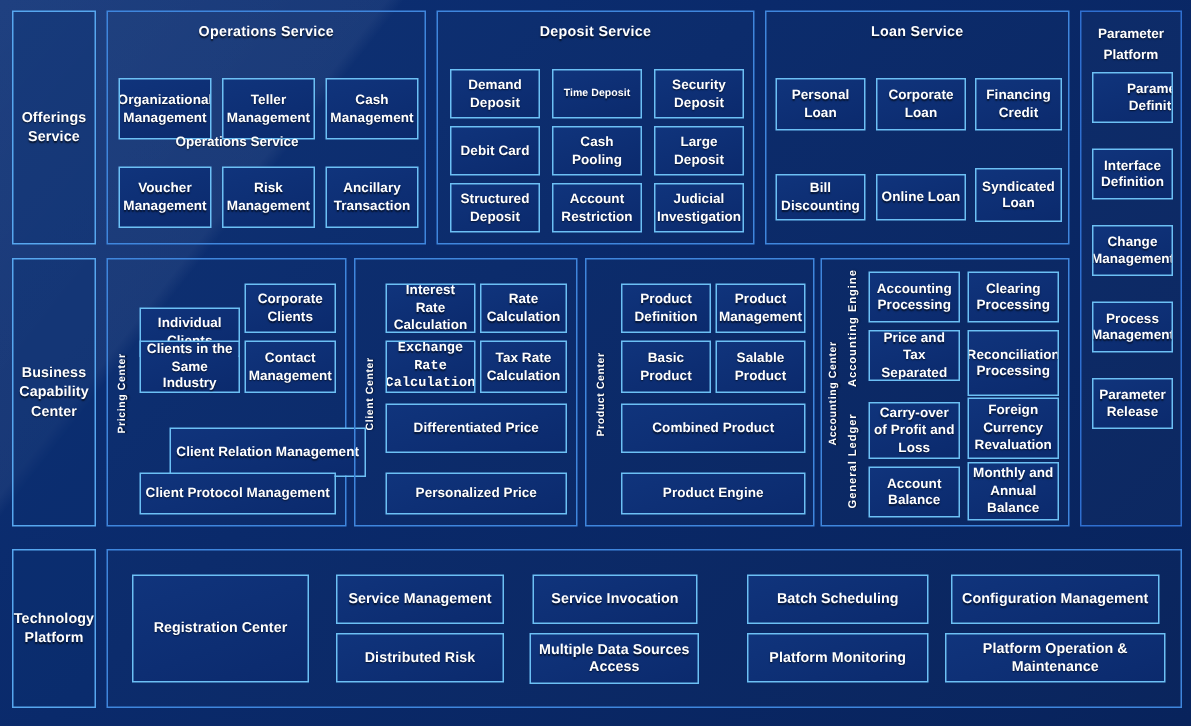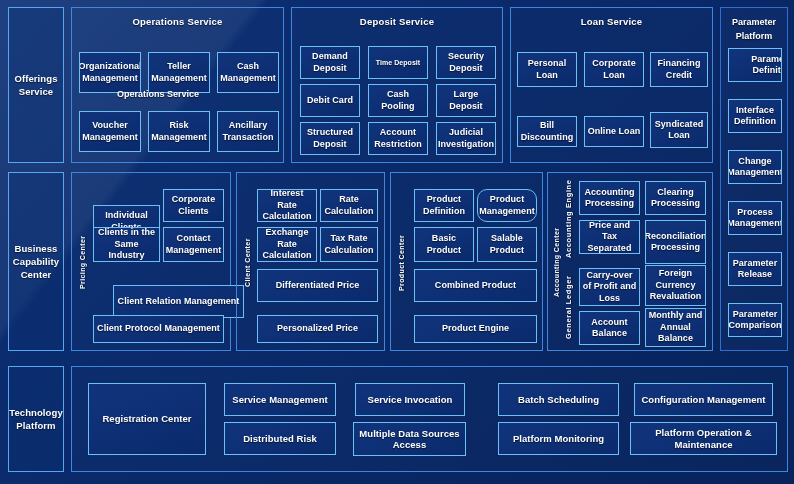--- a/index.html
+++ b/index.html
@@ -167,23 +167,20 @@
       </div>
     <div class="abs leaf" style="left:7px;top:142px;width:54px;height:34px;">
         <span>Change Management</span>
       </div>
     <div class="abs leaf" style="left:7px;top:193px;width:54px;height:34px;">
         <span>Process Management</span>
       </div>
     <div class="abs leaf" style="left:7px;top:244px;width:54px;height:34px;">
         <span>Parameter Release</span>
       </div>
-    <div class="abs leaf" style="left:7px;top:295px;width:54px;height:34px;">
-        <span>Parameter Comparison</span>
-      </div>
   </div>
 
   <div class="abs leftlabel" style="left:8px;top:172px;width:56px;height:179px;">
     <span>Business Capability Center</span>
   </div>
 
   <div class="abs groupbox" style="left:71px;top:172px;width:160px;height:179px;">
     <div class="abs vlabel" style="left:3px;top:0;width:14px;height:179px;">Pricing Center</div>
     <div class="abs leaf" style="left:21px;top:32px;width:67px;height:33px;">
         <span>Individual Clients</span>
@@ -206,40 +203,40 @@
   </div>
 
   <div class="abs groupbox" style="left:236px;top:172px;width:149px;height:179px;">
     <div class="abs vlabel" style="left:3px;top:0;width:14px;height:179px;">Client Center</div>
     <div class="abs leaf" style="left:20px;top:16px;width:60px;height:33px;">
         <span>Interest Rate Calculation</span>
       </div>
     <div class="abs leaf" style="left:83px;top:16px;width:58px;height:33px;">
         <span>Rate Calculation</span>
       </div>
-    <div class="abs leaf" style="left:20px;top:54px;width:60px;height:35px;">
+    <div class="abs leaf" style="left:20px;top:54px;width:60px;height:35px;font-family:Liberation Mono, monospace;">
         <span>Exchange Rate Calculation</span>
       </div>
     <div class="abs leaf" style="left:83px;top:54px;width:58px;height:35px;">
         <span>Tax Rate Calculation</span>
       </div>
     <div class="abs leaf" style="left:20px;top:96px;width:121px;height:33px;">
         <span>Differentiated Price</span>
       </div>
     <div class="abs leaf" style="left:20px;top:142px;width:121px;height:28px;">
         <span>Personalized Price</span>
       </div>
   </div>
 
   <div class="abs groupbox" style="left:390px;top:172px;width:153px;height:179px;">
     <div class="abs vlabel" style="left:3px;top:0;width:14px;height:179px;">Product Center</div>
     <div class="abs leaf" style="left:23px;top:16px;width:60px;height:33px;">
         <span>Product Definition</span>
       </div>
-    <div class="abs leaf" style="left:86px;top:16px;width:60px;height:33px;border-radius:10px;">
+    <div class="abs leaf" style="left:86px;top:16px;width:60px;height:33px;">
         <span>Product Management</span>
       </div>
     <div class="abs leaf" style="left:23px;top:54px;width:60px;height:35px;">
         <span>Basic Product</span>
       </div>
     <div class="abs leaf" style="left:86px;top:54px;width:60px;height:35px;">
         <span>Salable Product</span>
       </div>
     <div class="abs leaf" style="left:23px;top:96px;width:123px;height:33px;">
         <span>Combined Product</span>

